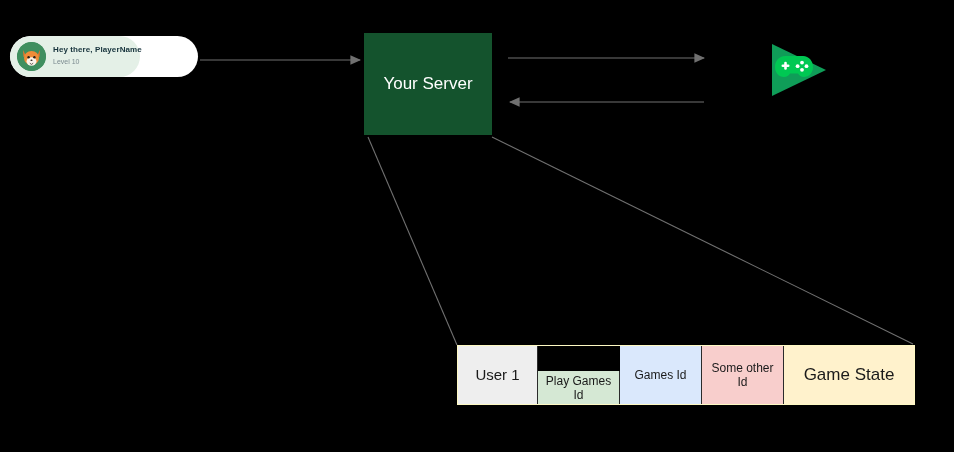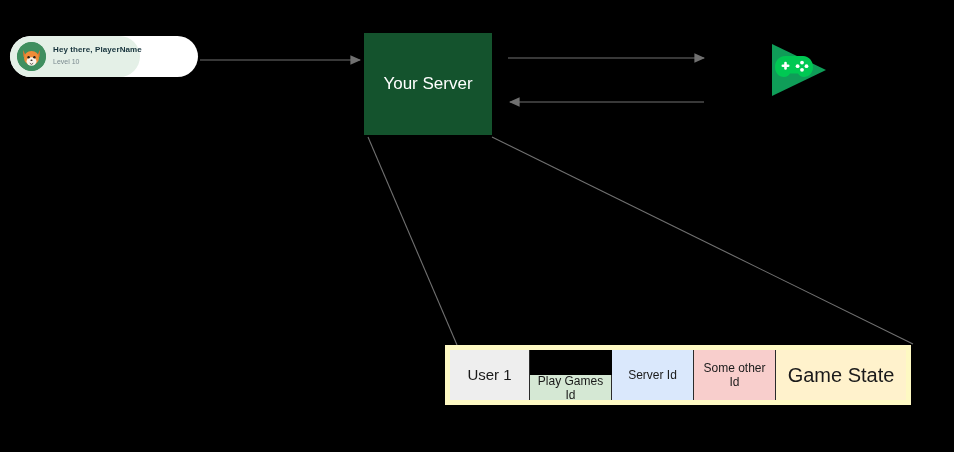--- a/index.html
+++ b/index.html
@@ -104,44 +104,44 @@
     left: 0;
     top: 0;
     width: 954px;
     height: 452px;
     pointer-events: none;
   }
 
   
   #data-table {
     position: absolute;
-    left: 445px;
+    left: 457px;
     top: 345px;
     height: 60px;
     display: flex;
-    border: 5px solid #fef9c3;
+    border: 1px solid #fef9c3;
     box-sizing: border-box;
   }
   .cell {
     box-sizing: border-box;
     border-right: 1px solid #2b2b2b;
     display: flex;
     align-items: center;
     justify-content: center;
     text-align: center;
     color: #1a1a1a;
     padding: 0 4px;
     line-height: 14px;
   }
   .cell:last-child { border-right: none; }
   .cell-user      { width: 80px;  font-size: 15px; }
   .cell-playgames { width: 82px;  font-size: 12px; margin-top: 25px; }
   .cell-social    { width: 82px;  font-size: 12px; }
   .cell-other     { width: 82px;  font-size: 12px; }
-  .cell-state     { width: 130px; font-size: 20px; }
+  .cell-state     { width: 130px; font-size: 17px; }
 </style>
 </head>
 <body>
 
 <div id="canvas">
 
   <div id="player-card">
     <div id="player-card-inner"></div>
     <div id="avatar">
       <svg width="29" height="29" viewBox="0 0 29 29" xmlns="http://www.w3.org/2000/svg">
@@ -203,21 +203,21 @@
   </svg>
 
   <div id="data-table">
     <div class="cell cell-user" style="background:#eeeeee">
       <span>User 1</span>
     </div>
     <div class="cell cell-playgames" style="background:#d5e8d4">
       <span>Play Games Id</span>
     </div>
     <div class="cell cell-social" style="background:#dae8fc">
-      <span>Server Id</span>
+      <span>Games Id</span>
     </div>
     <div class="cell cell-other" style="background:#f8cecc">
       <span>Some other Id</span>
     </div>
     <div class="cell cell-state" style="background:#fff2cc">
       <span>Game State</span>
     </div>
   </div>
 
 </div>

